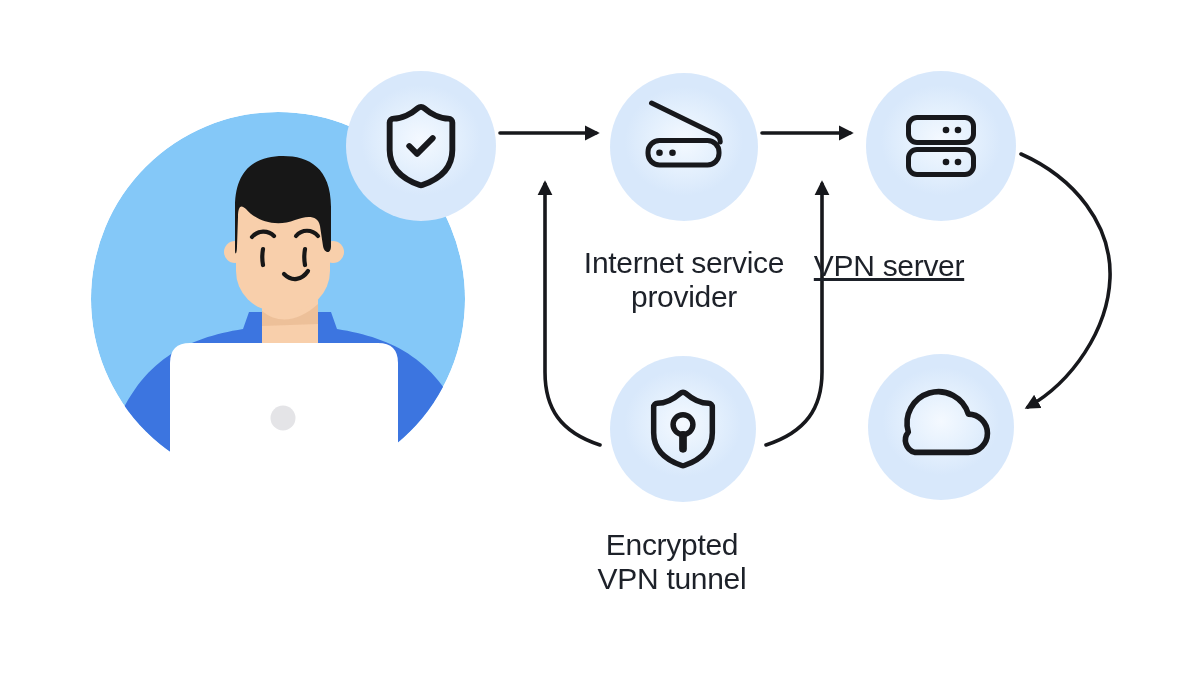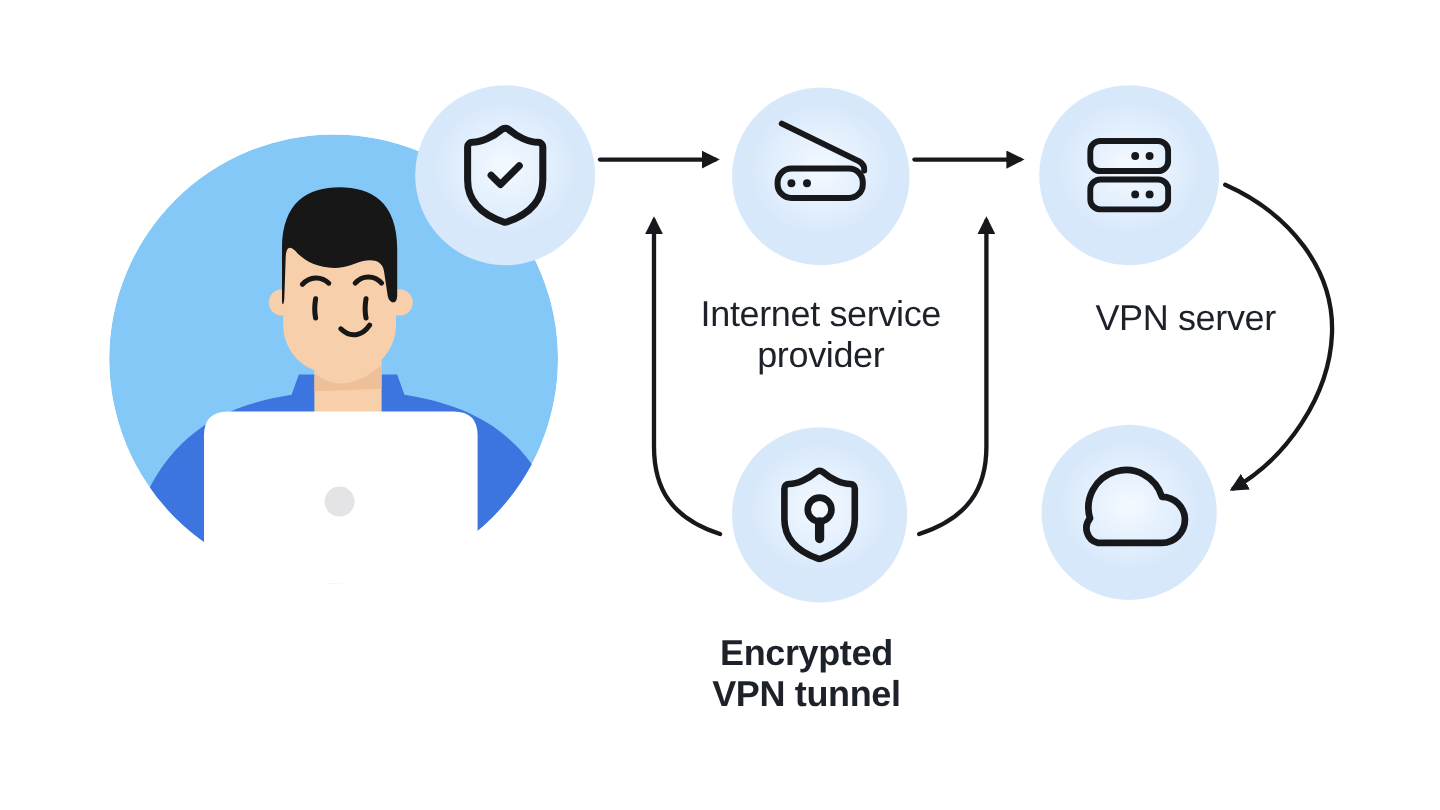--- a/index.html
+++ b/index.html
@@ -26,22 +26,22 @@
   .bubble-tunnel{left:610px; top:356px; width:146px; height:146px;}
   .bubble-internet{left:868px; top:354px; width:146px; height:146px;}
   .icon-stroke{fill:none; stroke:var(--line); stroke-linecap:round; stroke-linejoin:round;}
   .icon-fill{fill:var(--line); stroke:none;}
   .label{
     position:absolute; transform:translateX(-50%);
     text-align:center; font-size:30px; line-height:1.12;
     color:var(--text); letter-spacing:-0.3px; white-space:normal;
   }
   .label-isp{left:684px; top:246px; width:270px;}
-  .label-vpn{left:988px; top:249px; width:300px;}
-  .label-tunnel{left:672px; top:528px; width:180px;font-weight:bold;}
+  .label-vpn{left:889px; top:249px; width:300px;text-decoration:underline;}
+  .label-tunnel{left:672px; top:528px; width:180px;}
   .label-internet{left:935px; top:530px; width:200px;}
   .person{position:absolute; left:91px; top:112px; width:374px; height:374px;}
   .nudge-up{transform:translateY(-13px);}
   .nudge-up-sm{transform:translateY(-4px);}
 </style>
 </head>
 <body>
 
 <div class="stage">
 

